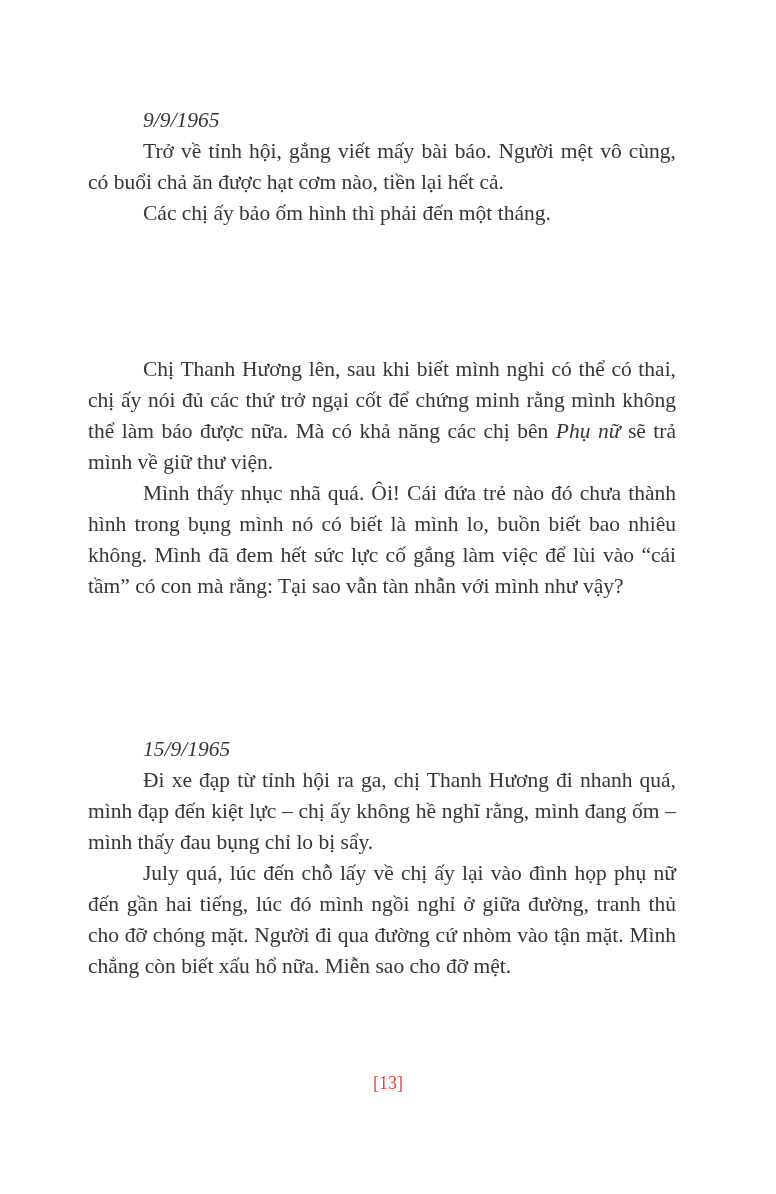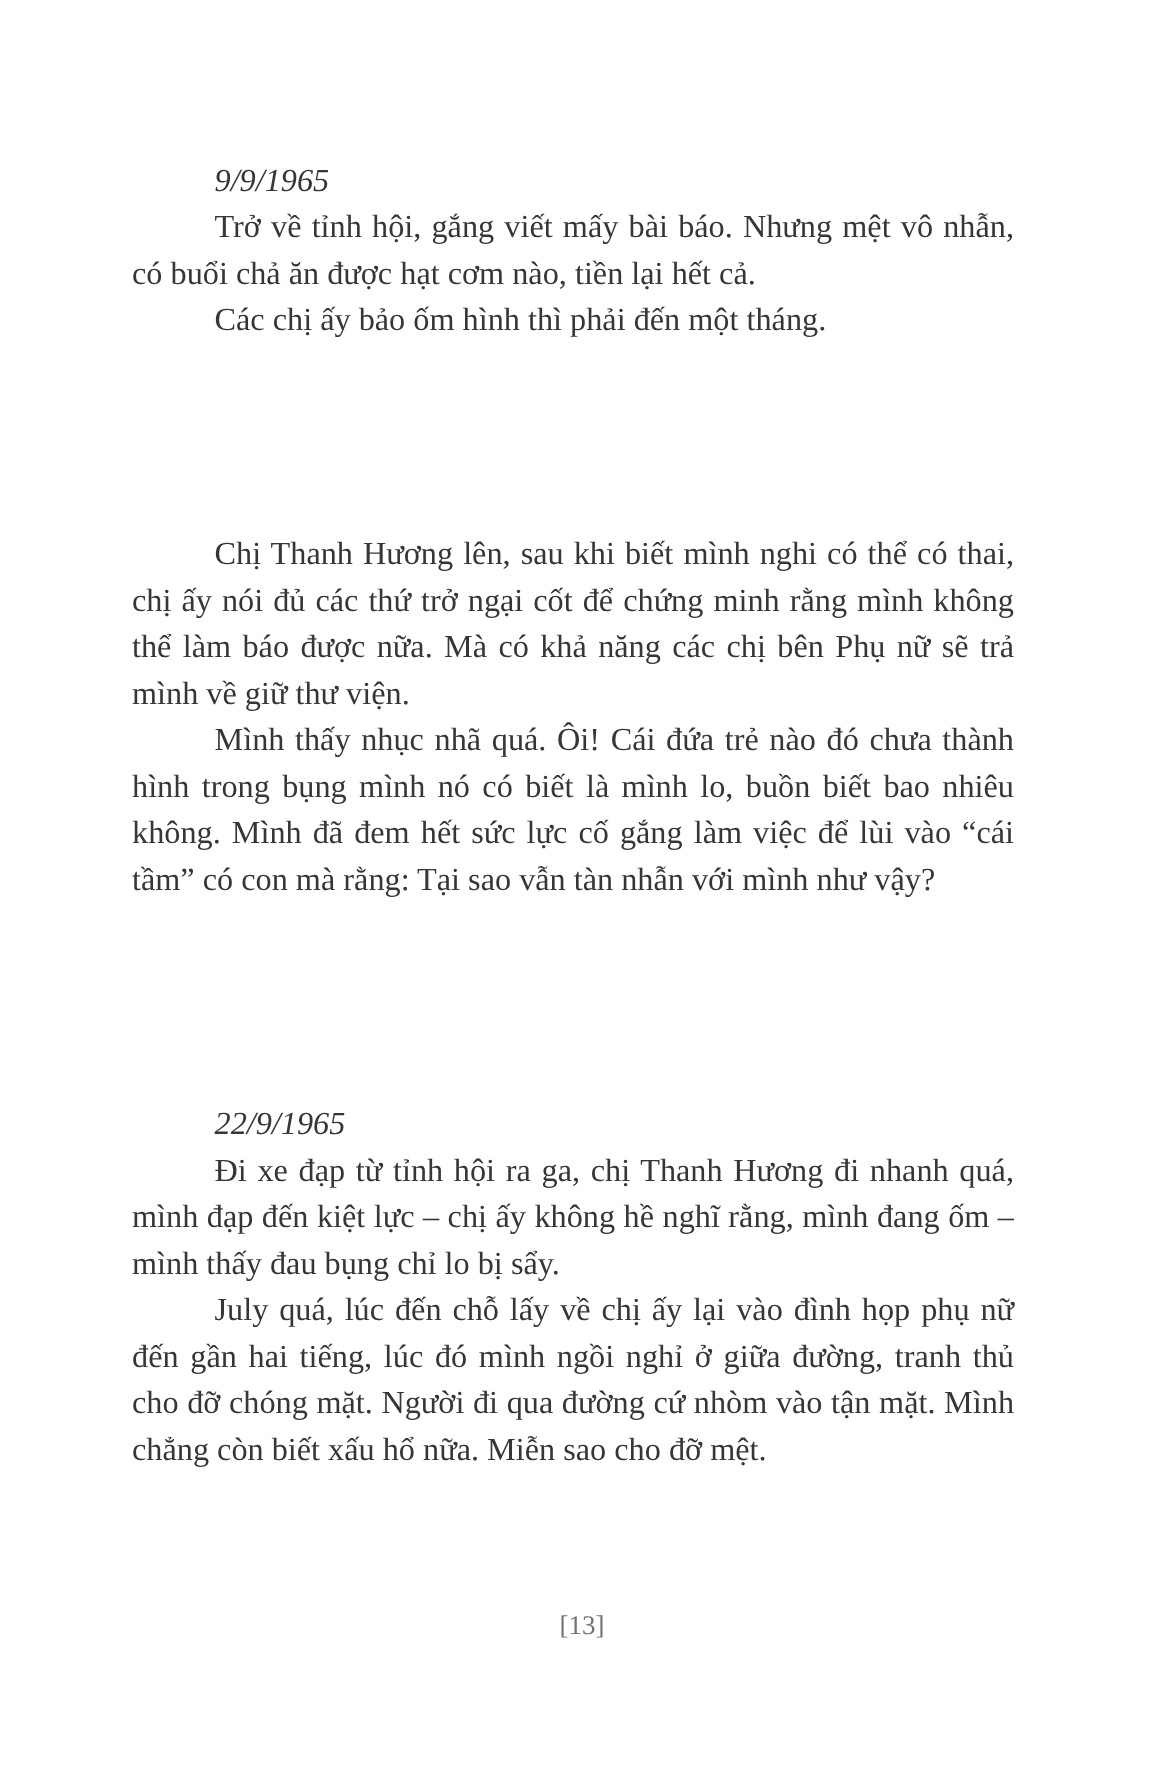--- a/index.html
+++ b/index.html
@@ -38,52 +38,53 @@
     text-indent: 55px;
   }
   .date {
     font-style: italic;
     text-align: left;
   }
   .para {
     text-align: justify;
   }
   .it {
+    font-style: italic;
     margin-top: 24px;
   }
   .pageno {
     position: absolute;
     top: 1071px;
     left: 0;
     width: 100%;
     text-align: center;
     font-size: 18px;
     line-height: 24px;
-    color: #737373;
+    color: #ef4444;
   }
 </style>
 </head>
 <body>
 
 <div class="page">
   <main class="content">
 
     <section class="entry e1">
       <p class="date">9/9/1965</p>
-      <p class="para">Trở về tỉnh hội, gắng viết mấy bài báo. Nhưng mệt vô nhẫn, có buổi chả ăn được hạt cơm nào, tiền lại hết cả.</p>
+      <p class="para">Trở về tỉnh hội, gắng viết mấy bài báo. Người mệt vô cùng, có buổi chả ăn được hạt cơm nào, tiền lại hết cả.</p>
       <p class="para">Các chị ấy bảo ốm hình thì phải đến một tháng.</p>
     </section>
 
     <section class="entry e2">
       <p class="para"><span>Chị Thanh Hương lên, sau khi biết mình nghi có thể có thai, chị ấy nói đủ các thứ trở ngại cốt để chứng minh rằng mình không thể làm báo được nữa. Mà có khả năng các chị bên </span><span class="it">Phụ nữ</span><span> sẽ trả mình về giữ thư viện.</span></p>
       <p class="para">Mình thấy nhục nhã quá. Ôi! Cái đứa trẻ nào đó chưa thành hình trong bụng mình nó có biết là mình lo, buồn biết bao nhiêu không. Mình đã đem hết sức lực cố gắng làm việc để lùi vào “cái tầm” có con mà rằng: Tại sao vẫn tàn nhẫn với mình như vậy?</p>
     </section>
 
     <section class="entry e3">
-      <p class="date">22/9/1965</p>
+      <p class="date">15/9/1965</p>
       <p class="para">Đi xe đạp từ tỉnh hội ra ga, chị Thanh Hương đi nhanh quá, mình đạp đến kiệt lực – chị ấy không hề nghĩ rằng, mình đang ốm – mình thấy đau bụng chỉ lo bị sẩy.</p>
       <p class="para">July quá, lúc đến chỗ lấy về chị ấy lại vào đình họp phụ nữ đến gần hai tiếng, lúc đó mình ngồi nghỉ ở giữa đường, tranh thủ cho đỡ chóng mặt. Người đi qua đường cứ nhòm vào tận mặt. Mình chẳng còn biết xấu hổ nữa. Miễn sao cho đỡ mệt.</p>
     </section>
 
   </main>
 
   <div class="pageno">[13]</div>
 </div>
 
 </body></html>

